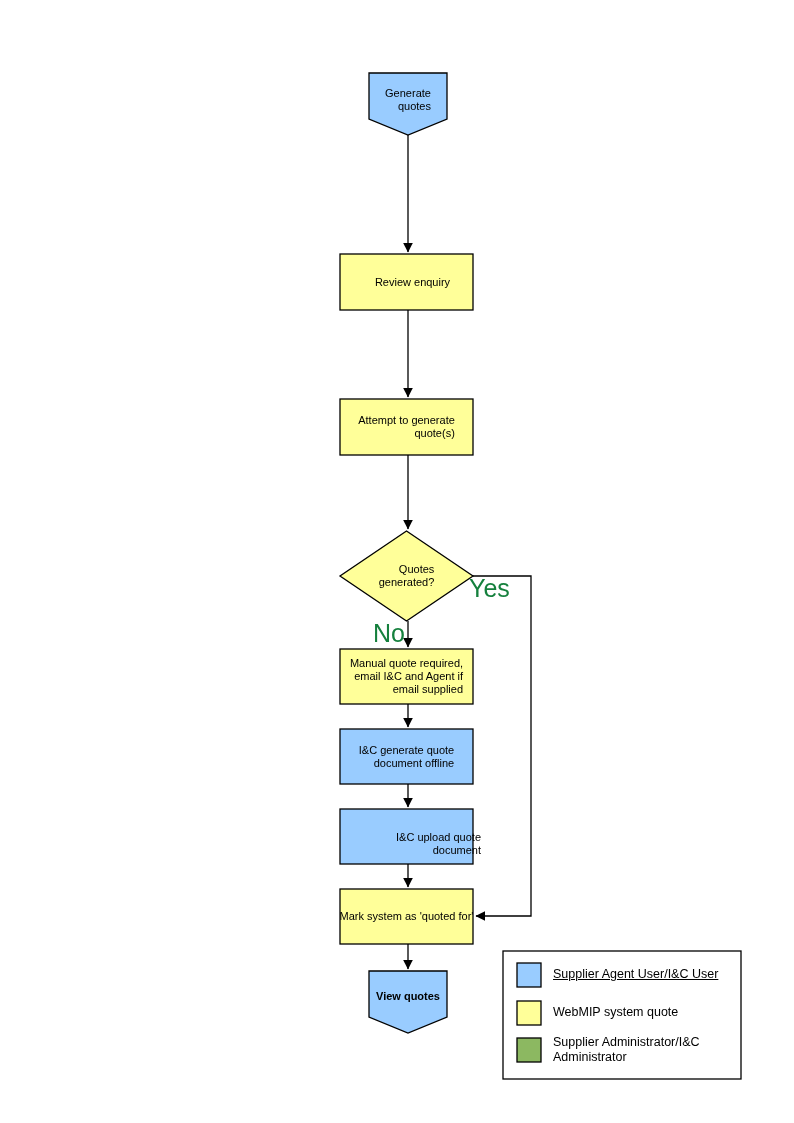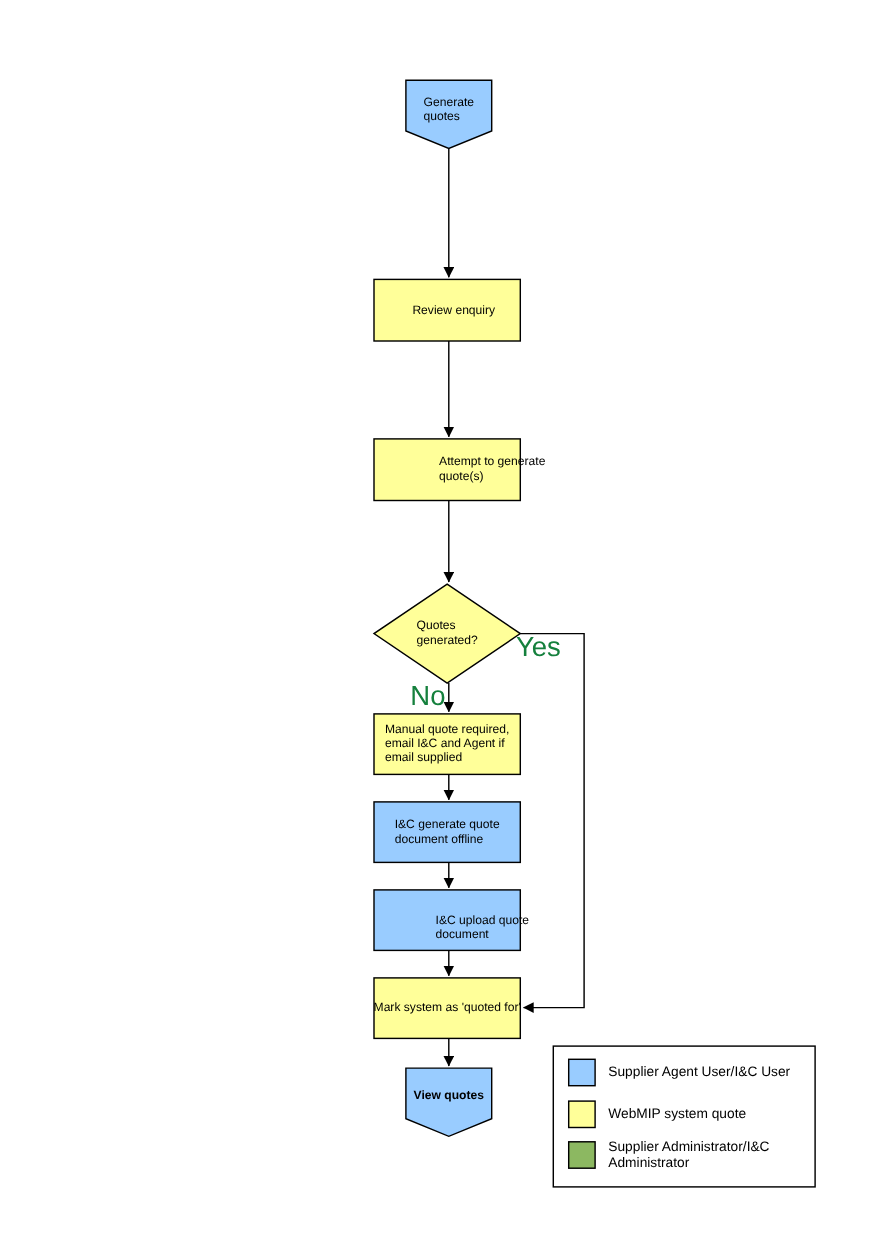--- a/index.html
+++ b/index.html
@@ -19,21 +19,21 @@
     left: 0;
     top: 0;
     width: 794px;
     height: 1123px;
   }
   .node-label {
     position: absolute;
     display: flex;
     align-items: center;
     justify-content: center;
-    text-align: left;
+    text-align: right;
     color: #000000;
     font-family: "Liberation Sans", sans-serif;
     font-size: 11px;
     line-height: 13px;
     pointer-events: none;
     white-space: pre-line;
   }
   .edge-label {
     position: absolute;
     color: #15803d;
@@ -106,21 +106,21 @@
     <rect x="517" y="1001" width="24" height="24" fill="#FFFF99" stroke="#000000" stroke-width="1.3"></rect>
     <rect x="517" y="1038" width="24" height="24" fill="#8CB861" stroke="#000000" stroke-width="1.3"></rect>
   </g>
 </svg>
 
 <div class="node-label" style="left:369px; top:73px; width:78px; height:54px;">Generate
 quotes</div>
 
 <div class="node-label" style="left:340px; top:254px; width:145px; height:56px;">Review enquiry</div>
 
-<div class="node-label" style="left:340px; top:399px; width:133px; height:56px;padding-left:41px;">Attempt to generate
+<div class="node-label" style="left:340px; top:399px; width:133px; height:56px;">Attempt to generate
 quote(s)</div>
 
 <div class="node-label" style="left:340px; top:531px; width:133px; height:90px;">Quotes
 generated?</div>
 
 <div class="node-label" style="left:340px; top:649px; width:133px; height:55px;">Manual quote required,
 email I&amp;C and Agent if
 email supplied</div>
 
 <div class="node-label" style="left:340px; top:729px; width:133px; height:55px;">I&amp;C generate quote
@@ -130,18 +130,18 @@
 document</div>
 
 <div class="node-label" style="left:337px; top:889px; width:139px; height:55px;">Mark system as 'quoted for'</div>
 
 <div class="node-label" style="left:369px; top:971px; width:78px; height:50px;font-weight:bold;">View quotes</div>
 
 <div class="edge-label" style="left:469px; top:576px;">Yes</div>
 
 <div class="edge-label" style="left:373px; top:621px;">No</div>
 
-<div class="legend-text" style="left:553px; top:967px; width:180px;">Supplier Agent User/I&amp;C User</div>
+<div class="legend-text" style="left:553px; top:967px; width:180px;text-decoration:underline;">Supplier Agent User/I&amp;C User</div>
 
 <div class="legend-text" style="left:553px; top:1005px; width:180px;">WebMIP system quote</div>
 
 <div class="legend-text" style="left:553px; top:1035px; width:185px;">Supplier Administrator/I&amp;C
 Administrator</div>
 
 </body></html>

